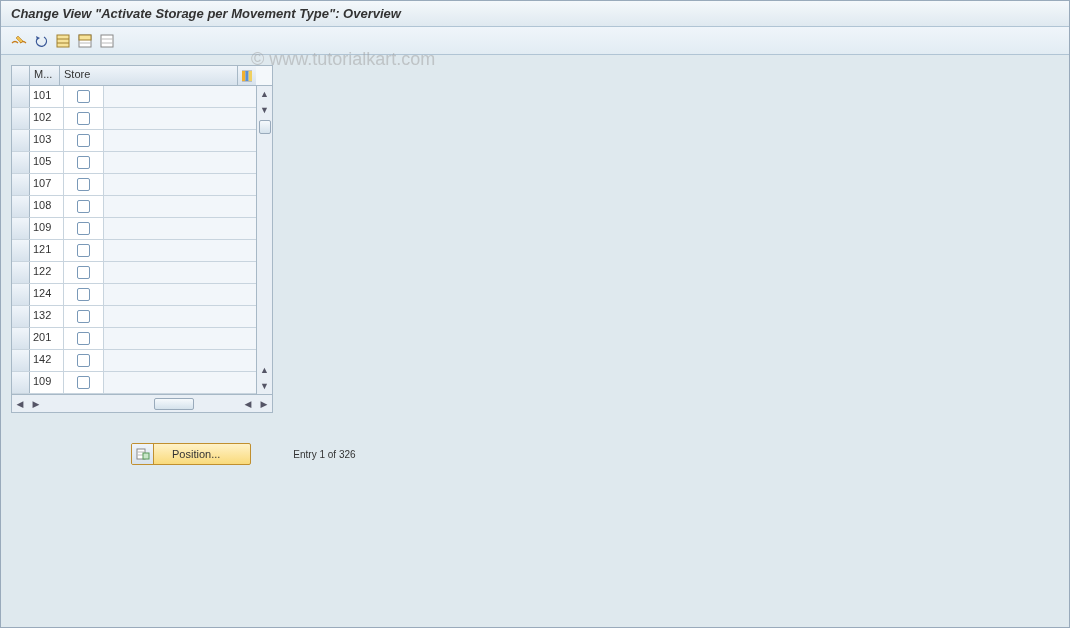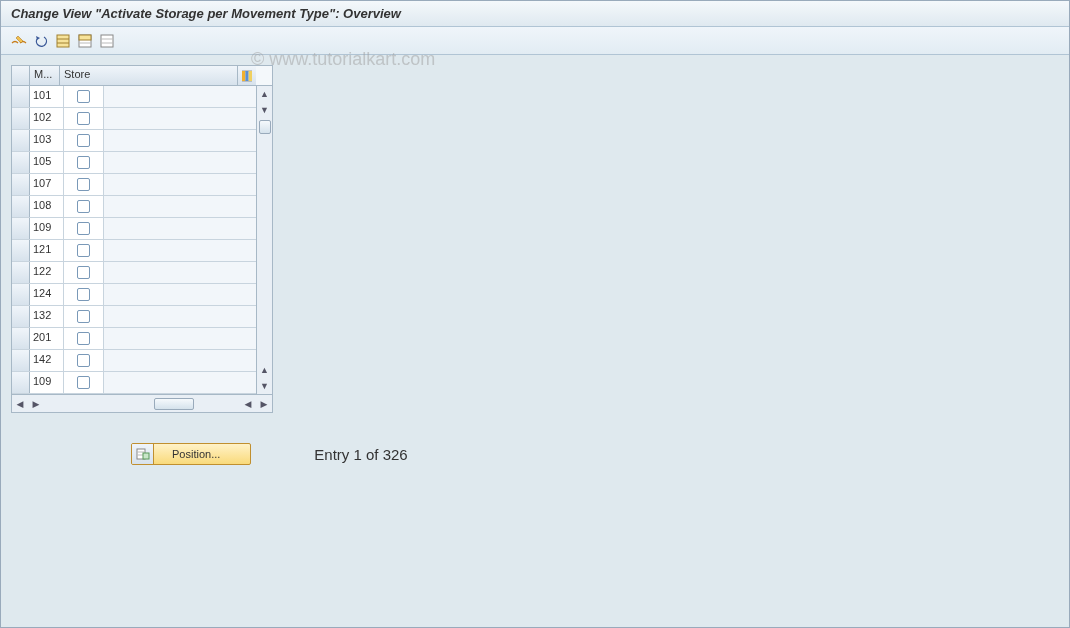--- a/index.html
+++ b/index.html
@@ -149,21 +149,21 @@
       color:#556; font-size:9px; cursor:pointer;
     }
     .hstrack { flex:1; background:#e9eff5; position:relative; height:14px; }
     .hsthumb { position:absolute; left:110px; top:1px; width:40px; height:12px;
       background: linear-gradient(#f5f9fc,#d5e2ec);
       border:1px solid #9ab; border-radius:2px; }
     .footer {
       margin-top: 30px;
       display: flex;
       align-items: center;
-      gap: 63px;
+      gap: 42px;
       padding-left: 120px;
     }
     .pos-btn {
       display: flex;
       align-items: center;
       height: 22px;
       border: 1px solid #c08f2f;
       background: linear-gradient(#fff2c7, #f9da7b);
       border-radius: 2px;
       cursor: pointer;
@@ -173,21 +173,21 @@
       width: 22px; height: 100%;
       background: linear-gradient(#f0f5fa,#d7e2ec);
       border-right: 1px solid #c08f2f;
       display:flex; align-items:center; justify-content:center;
     }
     .pos-btn .label-part {
       padding: 0 30px 0 18px;
       font-size: 11px;
       color: #333;
     }
-    .entry-text { font-size: 15px; color: #333; }
+    .entry-text { font-size: 10px; color: #333; }
     svg { display:block; }
   </style>
 </head>
 <body>
 
 <div class="titlebar">Change View "Activate Storage per Movement Type": Overview</div>
 
 <div class="toolbar">
   <div class="tbtn">
     <svg width="16" height="14" viewBox="0 0 16 14">

